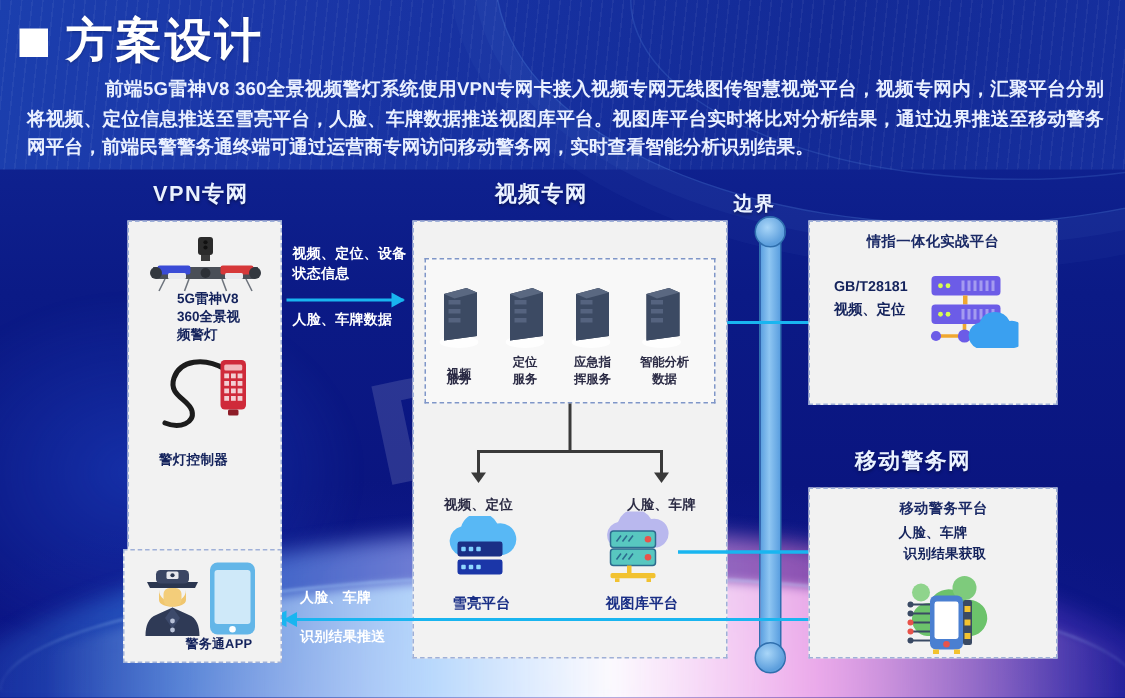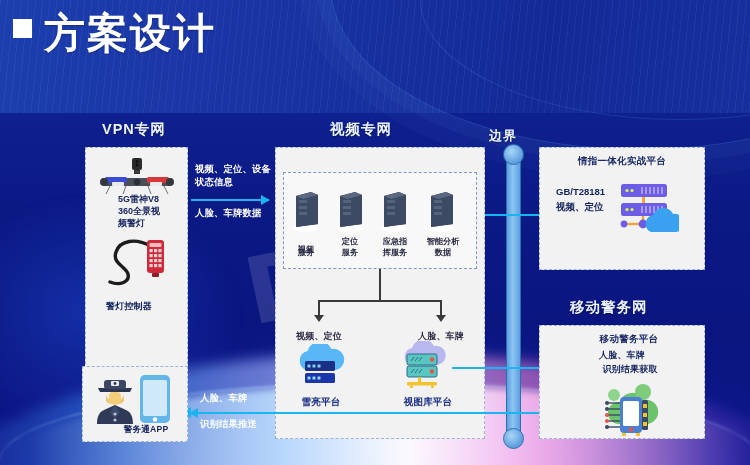--- a/index.html
+++ b/index.html
@@ -76,21 +76,21 @@
   }
   .wm-t1{ position:absolute; left:62px; top:26px; font-size:40px; font-weight:700; color:#fff; letter-spacing:2px;}
   .wm-t2{ position:absolute; left:66px; top:74px; font-size:15px; font-weight:700; color:#fff; letter-spacing:3px;}
 
   
   .title-sq{
     position:absolute; left:13px; top:19px; width:19px; height:19px; background:#fff;
   }
   .page-title{
     position:absolute; left:44px; top:6px;
-    font-size:41px; font-weight:700; color:#ffffff; letter-spacing:2px;
+    font-size:31px; font-weight:700; color:#ffffff; letter-spacing:2px;
     text-shadow:0 1px 2px rgba(0,0,0,.25);
   }
   .hdr-para{
     position:absolute; left:18px; top:50px; width:718px;
     font-size:12.4px; line-height:19.5px; color:#e9f0ff; font-weight:700;
     text-indent:52px; text-align:justify; letter-spacing:.1px;
   }
 
   
   .sec-h{
@@ -166,20 +166,21 @@
   <div class="swoosh3"></div>
 
   <div class="watermark">
     <div class="wm-d">D</div>
     <div class="wm-t1">宇东技术</div>
     <div class="wm-t2">YUDONGJISHU</div>
   </div>
 
   <div class="title-sq"></div>
   <div class="page-title">方案设计</div>
+  <div class="hdr-para">前端5G雷神V8 360全景视频警灯系统使用VPN专网卡接入视频专网无线图传智慧视觉平台，视频专网内，汇聚平台分别将视频、定位信息推送至雪亮平台，人脸、车牌数据推送视图库平台。视图库平台实时将比对分析结果，通过边界推送至移动警务网平台，前端民警警务通终端可通过运营商专网访问移动警务网，实时查看智能分析识别结果。</div>
 
   <div class="sec-h" style="left:102px; top:120px;">VPN专网</div>
   <div class="sec-h" style="left:330px; top:120px;">视频专网</div>
   <div class="sec-h" style="left:489px; top:127px; font-size:13px;">边界</div>
   <div class="sec-h" style="left:570px; top:298px;">移动警务网</div>
   <div class="sec-h" style="left:92px; top:340px;">移动警务网</div>
 
   <div class="panel" style="left:85px; top:147px; width:103px; height:292px;"></div>
 
   <div class="svgbox" style="left:96px; top:158px;">

